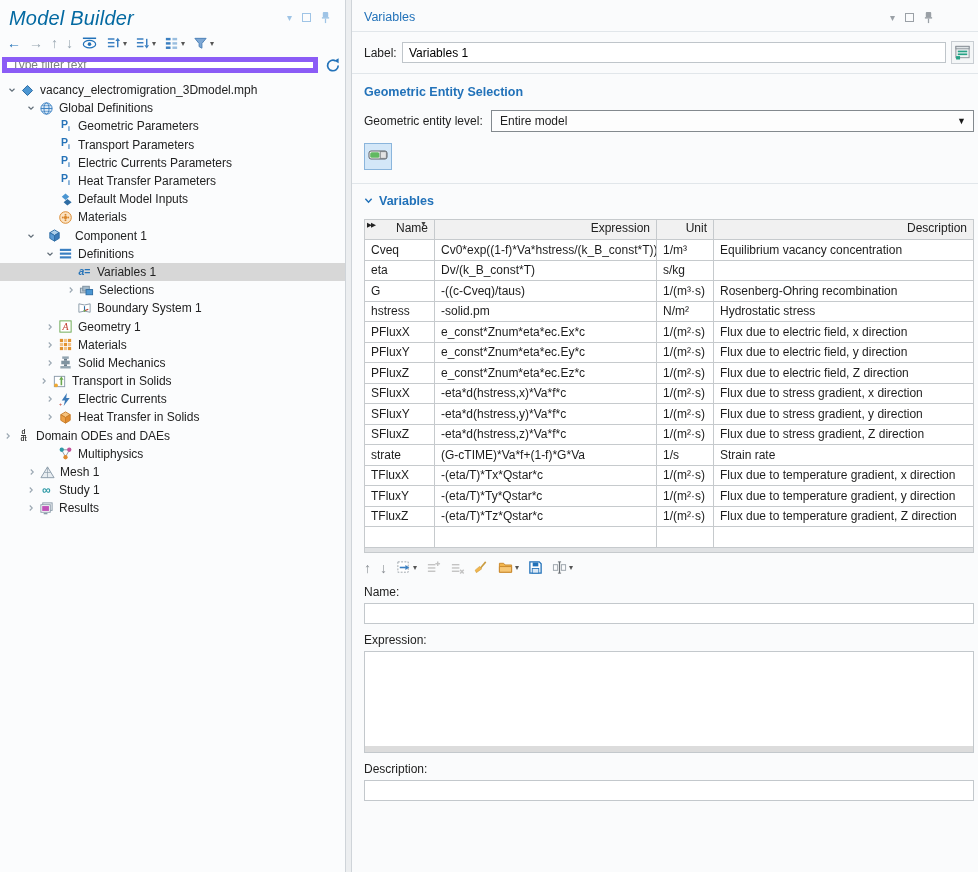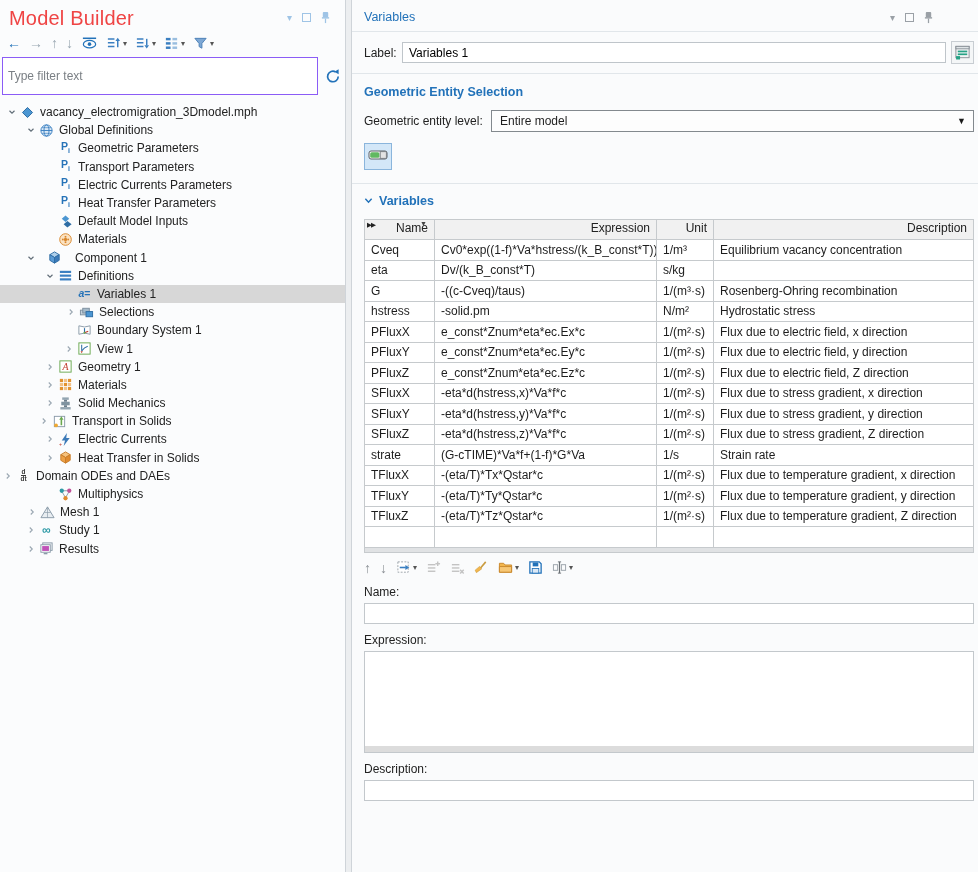--- a/index.html
+++ b/index.html
@@ -7,38 +7,38 @@
   body {
     font-family: "Liberation Sans", "DejaVu Sans", sans-serif;
     font-size: 12px; color: #1f1f1f; background: #fafbfc; overflow: hidden;
   }
   .app { display: flex; width: 978px; height: 872px; }
 
   
   .mb-panel { width: 346px; flex: none; background: #fbfcfd; border-right: 1px solid #cfd4d9; overflow: hidden; }
   .splitter { width: 6px; flex: none; background: #eceef0; border-right: 1px solid #cfd4d9; }
   .panel-head { position: relative; padding: 7px 0 0 9px; }
-  .panel-head h1 { font-size: 20px; font-weight: 400; color: #ef4444; letter-spacing: .2px; }
+  .panel-head h1 { font-size: 20px; font-weight: 400; color: #0369a1; letter-spacing: .2px; font-style: italic; }
   .win-ctrls { position: absolute; top: 11px; display: flex; gap: 10px; align-items: center; }
   .win-ctrls.blue { right: 15px; color: #9fc4e6; }
   .win-ctrls.gray { right: 45px; color: #9aa0a6; }
   .win-ctrls .wc-caret { font-size: 10px; line-height: 10px; }
   .win-ctrls .wc-box { width: 9px; height: 9px; border: 1.4px solid currentColor; display: inline-block; }
   .win-ctrls svg { display: block; }
 
   .mb-toolbar { display: flex; align-items: center; gap: 8px; padding: 5px 0 3px 7px; }
   .tb { display: inline-flex; align-items: center; gap: 2px; height: 16px; }
   .tb .arrow { font-size: 14px; line-height: 14px; font-weight: 700; }
   .tb .caret { font-size: 8px; color: #555; }
   .dimtxt { color: #9aa7b2; }
   .bluetxt { color: #2272b9; }
   .graytxt { color: #8a8f94; }
 
   .filter-row { display: flex; align-items: center; padding: 3px 4px 3px 2px; }
-  .filter-row input { flex: 1; height: 38px; border: 1px solid #8b5cf6; background: #fff; padding: 0 5px; font: inherit; color: #333; }
+  .filter-row input { flex: 1; height: 16px; border: 5px solid #8b5cf6; background: #fff; padding: 0 5px; font: inherit; color: #333; }
   .filter-row input::placeholder { color: #7a7f84; }
   .refresh { margin-left: 7px; display: inline-flex; }
 
   .tree { margin-top: 5px; }
   .tree-row { display: flex; align-items: center; height: 18.2px; white-space: nowrap; cursor: default; }
   .tree-row.sel { background: #d7d7d7; }
   .expander { width: 15px; height: 15px; flex: none; display: inline-flex; align-items: center; justify-content: center; }
   .t-icon { width: 17px; height: 16px; flex: none; margin-right: 4px; display: inline-flex; align-items: center; justify-content: center; }
   .t-icon svg { width: 15px; height: 15px; display: block; }
   .txt-icon { display: inline-block; width: 17px; font-size: 10.5px; font-weight: 700; text-align: center; line-height: 15px; }
@@ -319,36 +319,20 @@
           <span class="t-icon">
             <svg viewBox="0 0 16 16">
               <path d="M2 3 Q8 5.5 14 3 L14 12 Q8 9.5 2 12 Z" fill="#fff" stroke="#8a9aa8"></path>
               <line x1="8" y1="10.5" x2="8" y2="5.5" stroke="#2e6da4" stroke-width="1.2"></line>
               <line x1="8" y1="10.5" x2="12" y2="8.8" stroke="#c0392b" stroke-width="1.2"></line>
               <circle cx="8" cy="10.5" r="1.1" fill="#6aa84f"></circle>
             </svg>
           </span>
           <span class="tree-label">Boundary System 1</span>
         </div>
-        <div class="tree-row" style="padding-left: 61px;">
-          <span class="expander">
-            <svg width="10" height="10" viewBox="0 0 16 16">
-              <polyline points="6,4 10,8 6,12" fill="none" stroke="#9aa7b2" stroke-width="1.8"></polyline>
-            </svg>
-          </span>
-          <span class="t-icon">
-            <svg viewBox="0 0 16 16">
-              <rect x="2" y="2" width="12" height="12" fill="#fff" stroke="#6aa84f"></rect>
-              <path d="M5 4 L5 10.5" fill="none" stroke="#2e6da4" stroke-width="1.1"></path>
-              <path d="M5 10.5 Q8 6.5 11.5 5.5" fill="none" stroke="#2e6da4" stroke-width="1.1"></path>
-              <polygon points="5,13 3.8,10.8 6.2,10.8" fill="#c0392b"></polygon>
-            </svg>
-          </span>
-          <span class="tree-label">View 1</span>
-        </div>
         <div class="tree-row" style="padding-left: 42px;">
           <span class="expander">
             <svg width="10" height="10" viewBox="0 0 16 16">
               <polyline points="6,4 10,8 6,12" fill="none" stroke="#9aa7b2" stroke-width="1.8"></polyline>
             </svg>
           </span>
           <span class="t-icon">
             <svg viewBox="0 0 16 16">
               <rect x="2" y="2" width="12" height="12" fill="#fff" stroke="#6aa84f"></rect>
               <text x="8" y="12" font-size="10.5" text-anchor="middle" fill="#c0392b" font-family="Liberation Serif, serif" font-style="italic">A</text>

